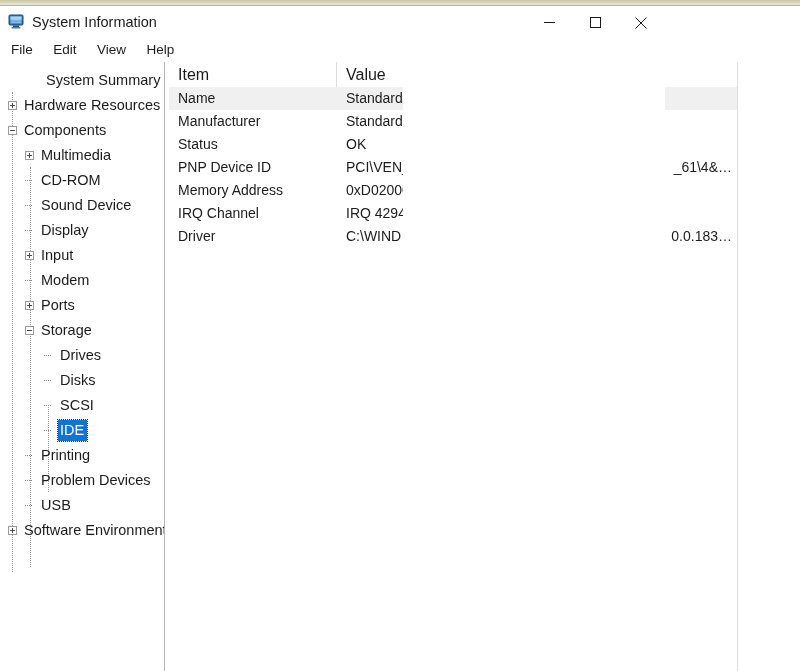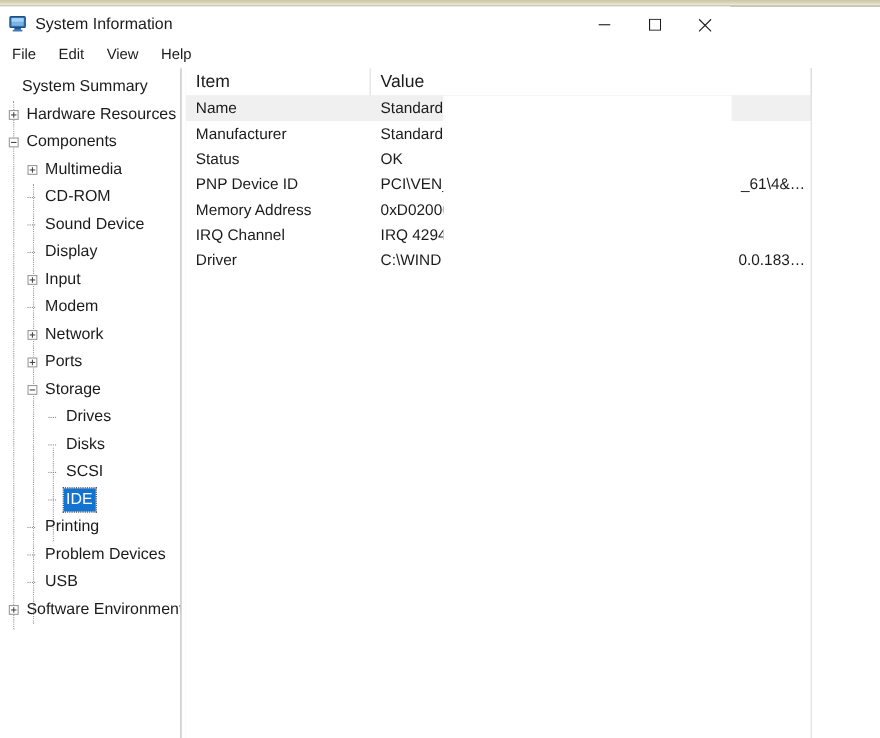--- a/index.html
+++ b/index.html
@@ -140,21 +140,21 @@
     vertical-align: middle;
   }
   .tree-row.selected .tree-label {
     background: #1273d1;
     color: #ffffff;
     outline: 1px dotted #2b2b2b;
     outline-offset: 0px;
   }
 
   
-  .lvl0 { padding-left: 18px; }
+  .lvl0 { padding-left: 8px; margin-left: 36px; }
   .lvl1 { padding-left: 8px; }
   .lvl2 { padding-left: 25px; }
   .lvl3 { padding-left: 44px; }
 
   
   .expander {
     position: relative;
     display: inline-block;
     width: 9px; height: 9px;
     border: 1px solid #9a9a9a;
@@ -341,21 +341,20 @@
           <div class="guide" style="left:48px; top:345px; height:85px;"></div>
         <div class="tree-row lvl0"><span class="tree-label">System Summary</span></div>
             <div class="tree-row lvl1"><span class="expander plus"></span><span class="tree-label">Hardware Resources</span></div>
             <div class="tree-row lvl1"><span class="expander"></span><span class="tree-label">Components</span></div>
             <div class="tree-row lvl2"><span class="expander plus"></span><span class="tree-label">Multimedia</span></div>
             <div class="tree-row lvl2"><span class="stub"></span><span class="tree-label">CD-ROM</span></div>
             <div class="tree-row lvl2"><span class="stub"></span><span class="tree-label">Sound Device</span></div>
             <div class="tree-row lvl2"><span class="stub"></span><span class="tree-label">Display</span></div>
             <div class="tree-row lvl2"><span class="expander plus"></span><span class="tree-label">Input</span></div>
             <div class="tree-row lvl2"><span class="stub"></span><span class="tree-label">Modem</span></div>
-            <div class="tree-row lvl2"><span class="expander plus"></span><span class="tree-label">Network</span></div>
             <div class="tree-row lvl2"><span class="expander plus"></span><span class="tree-label">Ports</span></div>
             <div class="tree-row lvl2"><span class="expander"></span><span class="tree-label">Storage</span></div>
             <div class="tree-row lvl3"><span class="stub"></span><span class="tree-label">Drives</span></div>
             <div class="tree-row lvl3"><span class="stub"></span><span class="tree-label">Disks</span></div>
             <div class="tree-row lvl3"><span class="stub"></span><span class="tree-label">SCSI</span></div>
             <div class="tree-row lvl3 selected"><span class="stub"></span><span class="tree-label">IDE</span></div>
             <div class="tree-row lvl2"><span class="stub"></span><span class="tree-label">Printing</span></div>
             <div class="tree-row lvl2"><span class="stub"></span><span class="tree-label">Problem Devices</span></div>
             <div class="tree-row lvl2"><span class="stub"></span><span class="tree-label">USB</span></div>
             <div class="tree-row lvl1"><span class="expander plus"></span><span class="tree-label">Software Environment</span></div>

